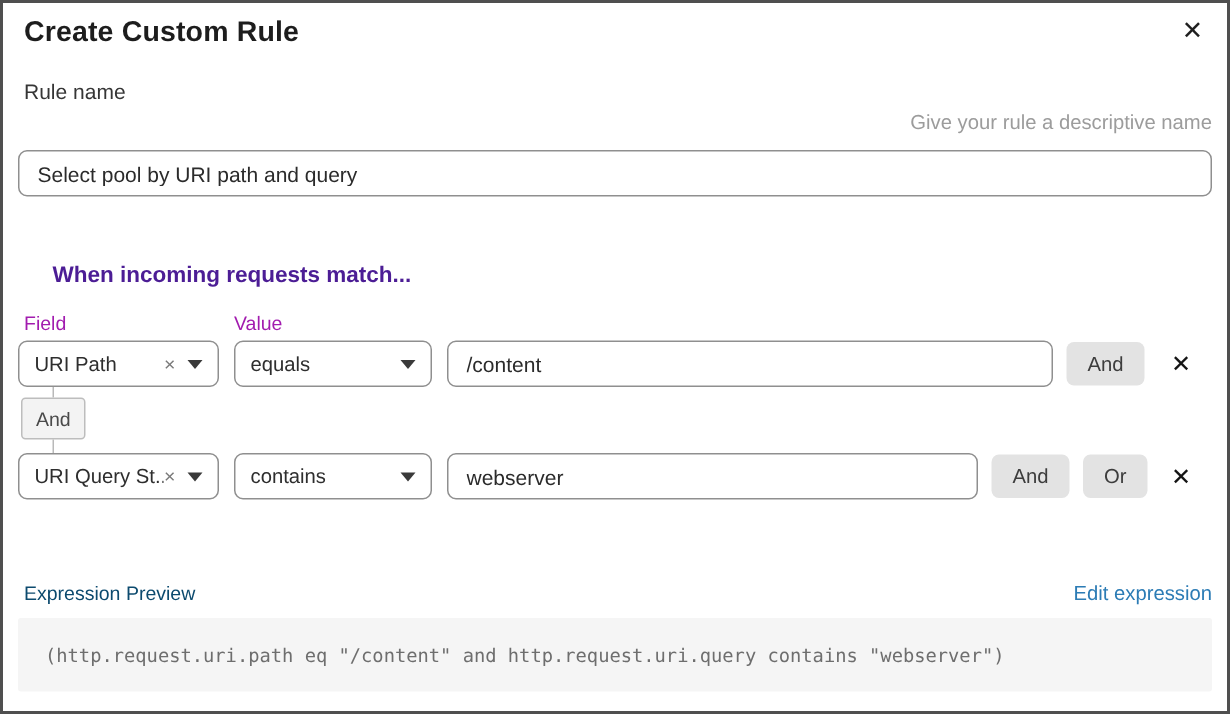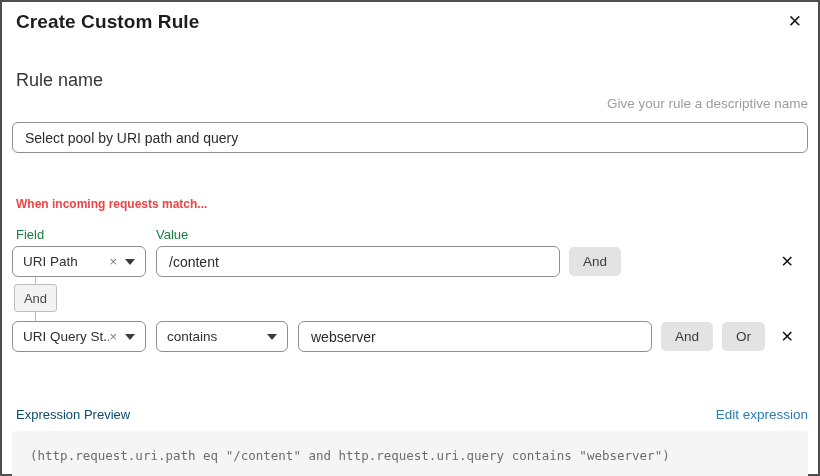--- a/index.html
+++ b/index.html
@@ -28,41 +28,41 @@
     padding-left: 4px; letter-spacing: .1px;
   }
   .close-btn {
     font-size: 17px; font-weight: 700; color: #1f1f1f;
     line-height: 17px; padding: 2px 6px; cursor: pointer;
     background: none; border: none;
     font-family: "DejaVu Sans", sans-serif;
   }
   
   .rule-name-label {
-    margin-top: 37px; padding-left: 4px;
-    font-size: 18px; color: #363636;
+    margin-top: 20px; padding-left: 4px;
+    font-size: 14px; color: #363636;
   }
   .rule-name-help {
     margin-top: 5px; padding-left: 4px;
     font-size: 13.5px; color: #9c9c9c; text-align: right;
   }
   .text-input {
     display: block; width: 100%; height: 31px;
     border: 1px solid #8f8f8f; border-radius: 6px;
     padding: 12px 12px; font-size: 14px; color: #2b2b2b;
     font-family: "Liberation Sans", "DejaVu Sans", sans-serif;
     background: #fff; outline: none;
   }
   .rule-name-input { margin-top: 11px; }
   
   .match-heading {
     margin-top: 44px; padding-left: 4px;
-    font-size: 12px; font-weight: 700; color: #ef4444;
+    font-size: 15px; font-weight: 700; color: #4c1d95; margin-left: 19px;
   }
-  .col-labels { display: flex; margin-top: 16px; font-size: 13px; color: #15803d; }
+  .col-labels { display: flex; margin-top: 16px; font-size: 13px; color: #a21caf; }
   .col-label-field    { width: 144px; padding-left: 4px; }
   .col-label-operator { width: 142px; }
   .col-label-value    { }
   .builder-row { display: flex; align-items: center; margin-top: 4px; }
   .select-box {
     height: 31px; border: 1px solid #8f8f8f; border-radius: 6px;
     background: #fff; display: flex; align-items: center;
     padding: 0 10px; font-size: 13.5px; color: #2e2e2e;
     cursor: pointer; flex-shrink: 0;
   }
@@ -138,20 +138,24 @@
   </div>
 
   <div class="builder-row">
     <div class="select-box field-select">
       <span class="select-text">URI Path</span>
       <span class="select-controls">
         <span class="clear-x">×</span>
         <span class="caret"></span>
       </span>
     </div>
+    <div class="select-box operator-select">
+      <span class="select-text">equals</span>
+      <span class="caret"></span>
+    </div>
     <input class="text-input value-input-1" type="text" value="/content" style="">
     <button class="logic-btn">And</button>
     <button class="row-delete">✕</button>
   </div>
 
   <div class="connector">
     <div class="v-line top"></div>
     <div class="connector-badge">And</div>
     <div class="v-line bottom"></div>
   </div>

